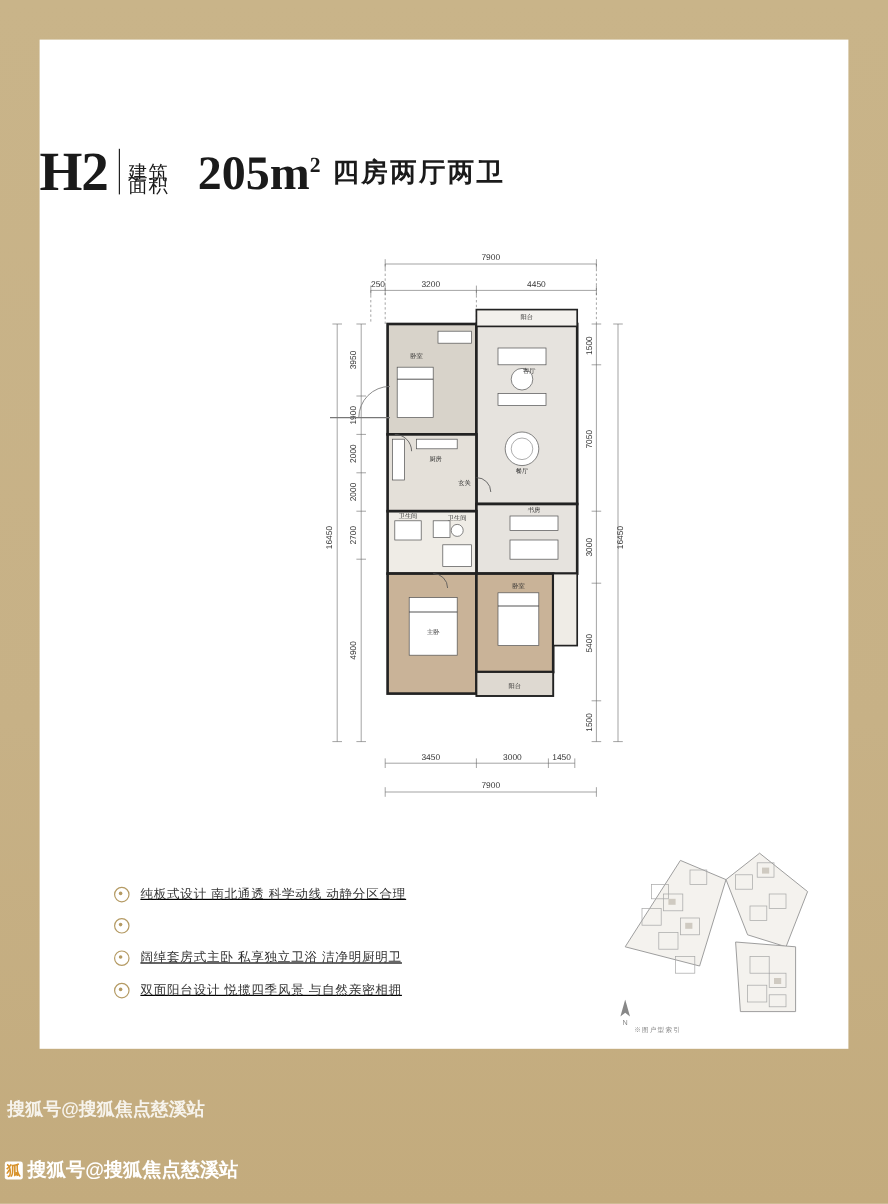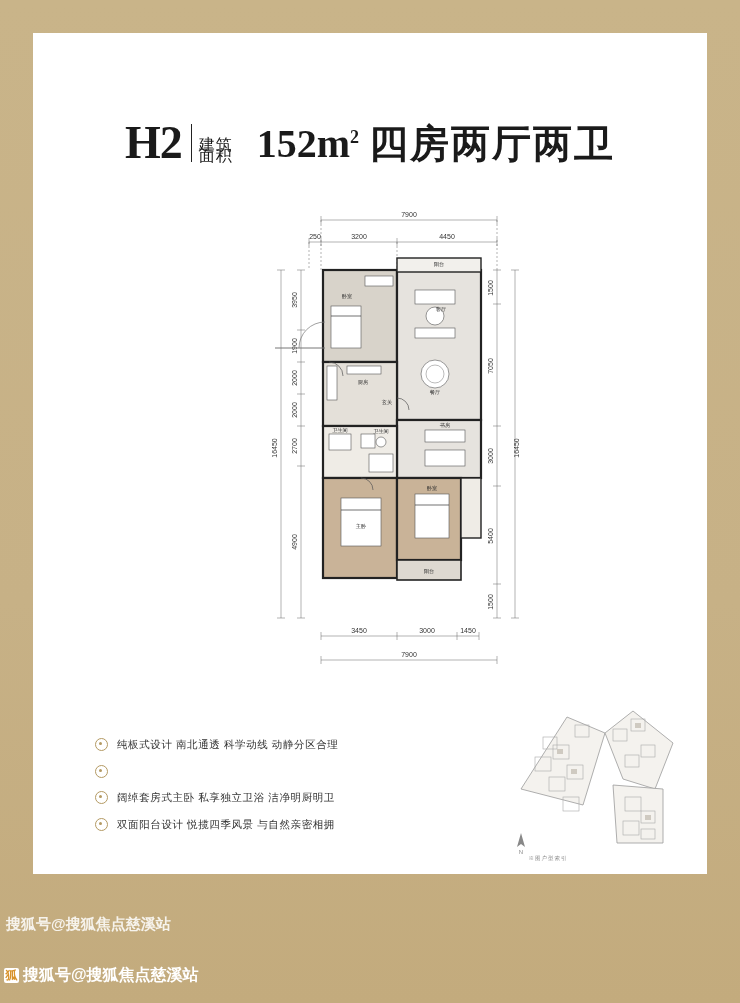--- a/index.html
+++ b/index.html
@@ -14,61 +14,61 @@
     position:absolute;left:0;top:0;width:740px;height:1003px;
     background:linear-gradient(180deg,#c9b489 0%,#c7b186 60%,#c3ab7d 100%);
   }
   .sheet{
     position:absolute;left:33px;top:33px;width:674px;height:841px;
     background:#ffffff;
   }
   
   .title-wrap{
     position:absolute;left:0;top:82px;width:674px;
-    display:flex;justify-content:center;align-items:flex-end;
+    display:flex;justify-content:flex-start;align-items:flex-end;
   }
   .t-h2{
     font-family:"Liberation Serif",serif;
     font-size:46px;font-weight:bold;color:#1a1a1a;line-height:46px;
     letter-spacing:-1px;
   }
   .t-bar{
     width:1px;height:38px;background:#222;margin:0 7px 4px 9px;
   }
   .t-small{
     font-size:16px;color:#1a1a1a;line-height:11px;margin:0 24px 5px 0;
     text-align:center;letter-spacing:1px;
   }
   .t-area{
     font-family:"Liberation Serif",serif;
     font-size:40px;font-weight:bold;color:#1a1a1a;line-height:44px;
   }
   .t-area sup{font-size:18px;}
   .t-rooms{
-    font-size:39px;color:#1a1a1a;line-height:44px;margin-left:10px;
+    font-size:22px;color:#1a1a1a;line-height:44px;margin-left:10px;
     letter-spacing:2px;font-weight:bold;
   }
 
   
   .plan{
     position:absolute;left:196px;top:165px;width:320px;height:480px;
   }
   .plan svg{display:block;}
 
   
   .dim{font-size:7px;fill:#333;font-family:"Liberation Sans",sans-serif;}
   .dimv{font-size:7px;fill:#333;font-family:"Liberation Sans",sans-serif;}
   .rmlabel{font-size:5.2px;fill:#2a2a2a;font-family:"Liberation Sans",sans-serif;}
 
   
   .features{
     position:absolute;left:62px;top:705px;width:330px;
   }
   .feat{
-    display:flex;margin-bottom:13px;
+    display:flex;align-items:center;margin-bottom:13px;text-decoration:underline;
   }
   .feat-ico{
     width:11px;height:11px;border:1px solid #b49a63;border-radius:50%;
     margin-right:9px;position:relative;flex:none;
   }
   .feat-ico:after{
     content:"";position:absolute;left:3px;top:3px;width:3px;height:3px;
     background:#b49a63;border-radius:50%;
   }
   .feat-txt{font-size:10.5px;color:#333;letter-spacing:.6px;}
@@ -114,21 +114,21 @@
 <div class="frame">
   <div class="sheet">
 
     <div class="title-wrap">
       <span class="t-h2">H2</span>
       <span class="t-bar"></span>
       <span class="t-small">
         <span>建筑</span><br>
         <span>面积</span>
       </span>
-      <span class="t-area"><span>152m</span><sup>2</sup></span>
+      <span class="t-area"><span>205m</span><sup>2</sup></span>
       <span class="t-rooms">四房两厅两卫</span>
     </div>
 
     <div class="plan">
       <svg width="320" height="480" viewBox="0 0 320 480" xmlns="http://www.w3.org/2000/svg">
 
         <g stroke="#666" stroke-width="0.5" fill="none">
           <line x1="92" y1="22" x2="268" y2="22"></line>
           <line x1="92" y1="18" x2="92" y2="26"></line>
           <line x1="268" y1="18" x2="268" y2="26"></line>

